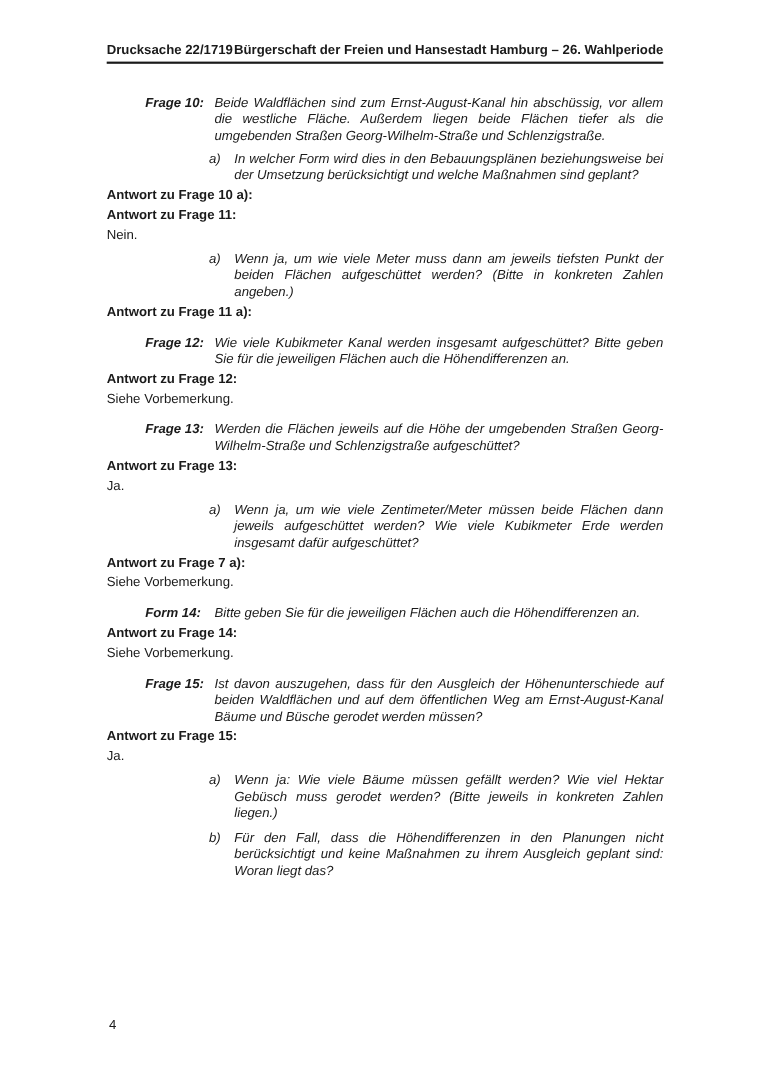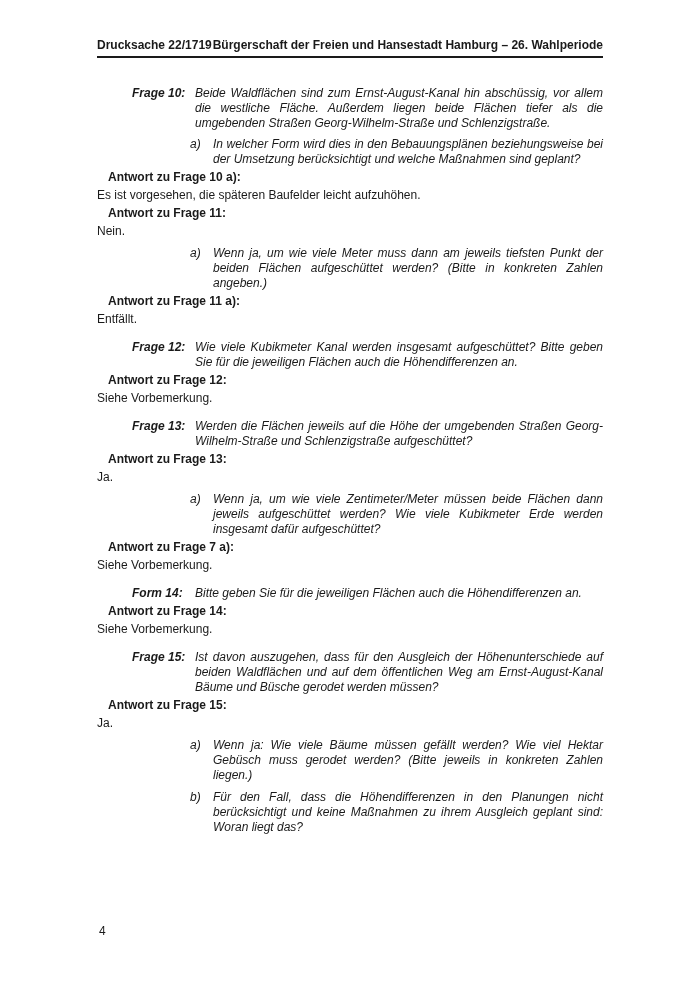--- a/index.html
+++ b/index.html
@@ -53,21 +53,21 @@
   .subq {
     display: flex;
     margin-left: 93px;
     margin-top: 6px;
     font-style: italic;
   }
   .subq.standalone { margin-top: 7px; }
   .subq-marker { flex: 0 0 23px; }
   .subq-text { flex: 1; text-align: justify; hyphens: auto; }
 
-  .ans-h { font-weight: bold; margin-top: 3px; margin-left: 11px; }
+  .ans-h { font-weight: bold; margin-top: 3px; }
   .ans-t { margin-top: 3px; }
 
   .footer-pagenum {
     position: absolute;
     top: 924px;
     left: 99px;
     font-size: 12px;
   }
 </style>
 </head>
@@ -81,29 +81,27 @@
   <div class="content" id="content">
       <div class="q-block first">
         <div class="q-label">Frage 10:</div>
         <div class="q-text">Beide Waldflächen sind zum Ernst-August-Kanal hin abschüssig, vor allem die westliche Fläche. Außerdem liegen beide Flächen tiefer als die umgebenden Straßen Georg-Wilhelm-Straße und Schlenzigstraße.</div>
         <div class="subq">
           <span class="subq-marker">a)</span>
           <div class="subq-text">In welcher Form wird dies in den Bebauungsplänen beziehungsweise bei der Umsetzung berücksichtigt und welche Maßnahmen sind geplant?</div>
         </div>
       </div>
       <div class="ans-h">Antwort zu Frage 10 a):</div>
-      <div class="ans-t">Es ist vorgesehen, die späteren Baufelder leicht aufzuhöhen.</div>
       <div class="ans-h">Antwort zu Frage 11:</div>
       <div class="ans-t">Nein.</div>
       <div class="subq standalone">
         <span class="subq-marker">a)</span>
         <div class="subq-text">Wenn ja, um wie viele Meter muss dann am jeweils tiefsten Punkt der beiden Flächen aufgeschüttet werden? (Bitte in konkreten Zahlen angeben.)</div>
       </div>
       <div class="ans-h">Antwort zu Frage 11 a):</div>
-      <div class="ans-t">Entfällt.</div>
       <div class="q-block">
         <div class="q-label">Frage 12:</div>
         <div class="q-text">Wie viele Kubikmeter Kanal werden insgesamt aufgeschüttet? Bitte geben Sie für die jeweiligen Flächen auch die Höhendifferenzen an.</div>
       </div>
       <div class="ans-h">Antwort zu Frage 12:</div>
       <div class="ans-t">Siehe Vorbemerkung.</div>
       <div class="q-block">
         <div class="q-label">Frage 13:</div>
         <div class="q-text">Werden die Flächen jeweils auf die Höhe der umgebenden Straßen Georg-Wilhelm-Straße und Schlenzigstraße aufgeschüttet?</div>
       </div>

